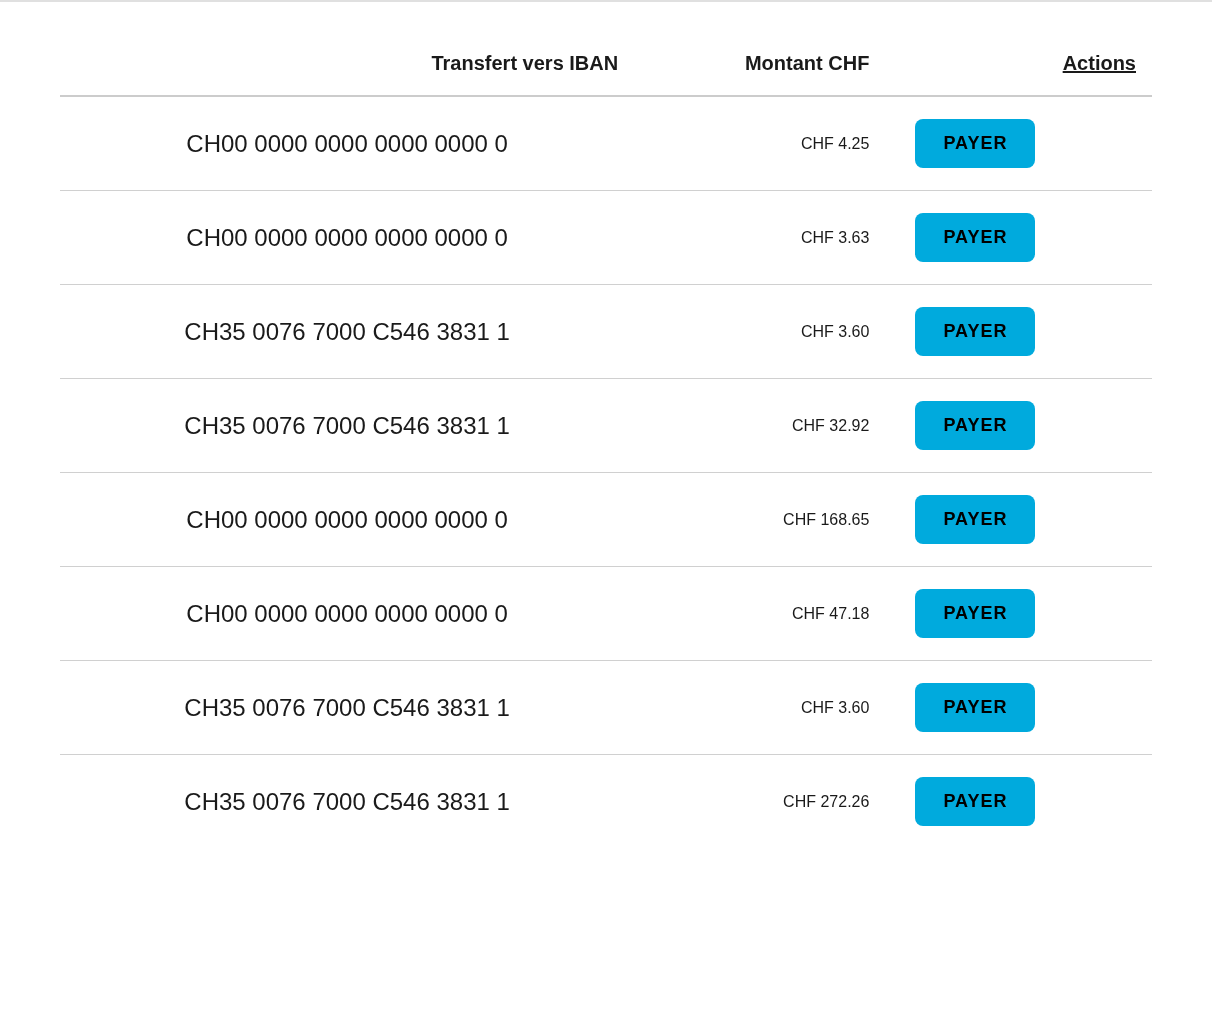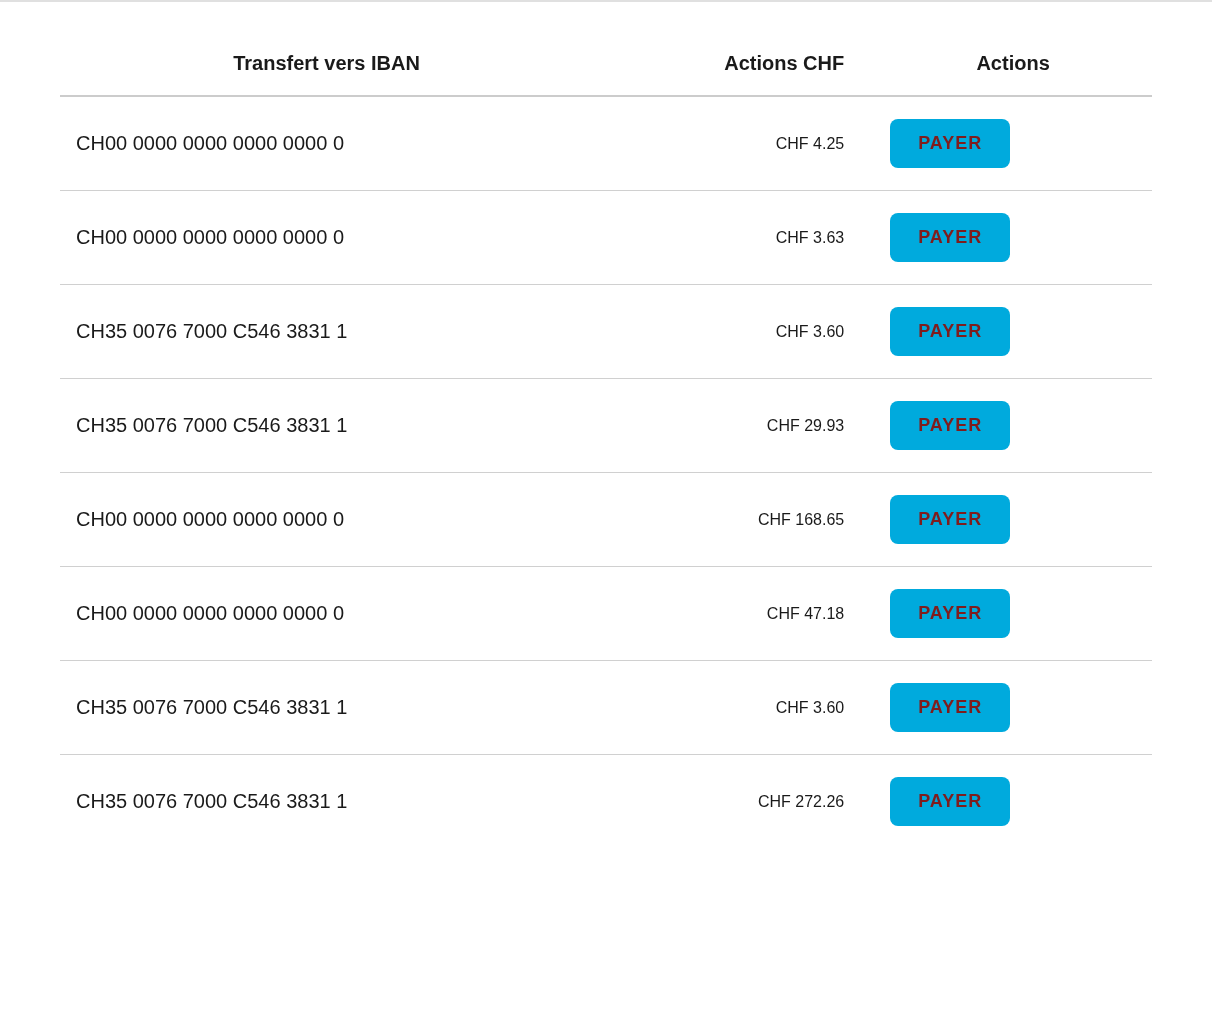--- a/index.html
+++ b/index.html
@@ -30,89 +30,90 @@
       width: 100%;
       border-collapse: collapse;
     }
 
     thead tr {
       border-bottom: 2px solid #cccccc;
     }
 
     thead th {
       padding: 20px 16px 20px 16px;
-      text-align: center;
+      text-align: right;
       font-size: 20px;
       font-weight: 700;
       color: #1a1a1a;
     }
 
     thead th.col-amount {
       text-align: right;
     }
 
     thead th.col-actions {
-      text-align: center;
+      text-align: right;
       padding-left: 30px;
+      text-decoration: underline;
     }
 
     tbody tr {
       border-bottom: 1px solid #d0d0d0;
     }
 
     tbody tr:last-child {
       border-bottom: none;
     }
 
     tbody td {
       padding: 22px 16px;
       font-size: 20px;
       color: #1a1a1a;
     }
 
     tbody td.col-iban {
-      text-align: left;
-      font-size: 20px;
+      text-align: center;
+      font-size: 24px;
       margin-top: 41px;
     }
 
     tbody td.col-amount {
       text-align: right;
       font-size: 16px;
     }
 
     tbody td.col-actions {
       text-align: left;
       padding-left: 30px;
     }
 
     .payer-btn {
       background: #00aadd;
-      color: #7f1d1d;
+      color: #000000;
       border: none;
       border-radius: 8px;
       padding: 14px 28px;
       font-size: 18px;
       font-weight: 700;
       letter-spacing: 1px;
       cursor: pointer;
       min-width: 120px;
     }
   </style>
 </head>
 <body>
 
 <div class="top-border"></div>
 
 <div class="table-container">
   <table>
     <thead>
       <tr>
         <th class="col-iban">Transfert vers IBAN</th>
-        <th class="col-amount">Actions CHF</th>
+        <th class="col-amount">Montant CHF</th>
         <th class="col-actions">Actions</th>
       </tr>
     </thead>
     <tbody id="table-body">
     <tr>
           <td class="col-iban">CH00 0000 0000 0000 0000 0</td>
           <td class="col-amount">CHF 4.25</td>
           <td class="col-actions"><button class="payer-btn">PAYER</button></td>
         </tr>
         <tr>
@@ -120,21 +121,21 @@
           <td class="col-amount">CHF 3.63</td>
           <td class="col-actions"><button class="payer-btn">PAYER</button></td>
         </tr>
         <tr>
           <td class="col-iban">CH35 0076 7000 C546 3831 1</td>
           <td class="col-amount">CHF 3.60</td>
           <td class="col-actions"><button class="payer-btn">PAYER</button></td>
         </tr>
         <tr>
           <td class="col-iban">CH35 0076 7000 C546 3831 1</td>
-          <td class="col-amount">CHF 29.93</td>
+          <td class="col-amount">CHF 32.92</td>
           <td class="col-actions"><button class="payer-btn">PAYER</button></td>
         </tr>
         <tr>
           <td class="col-iban">CH00 0000 0000 0000 0000 0</td>
           <td class="col-amount">CHF 168.65</td>
           <td class="col-actions"><button class="payer-btn">PAYER</button></td>
         </tr>
         <tr>
           <td class="col-iban">CH00 0000 0000 0000 0000 0</td>
           <td class="col-amount">CHF 47.18</td>

